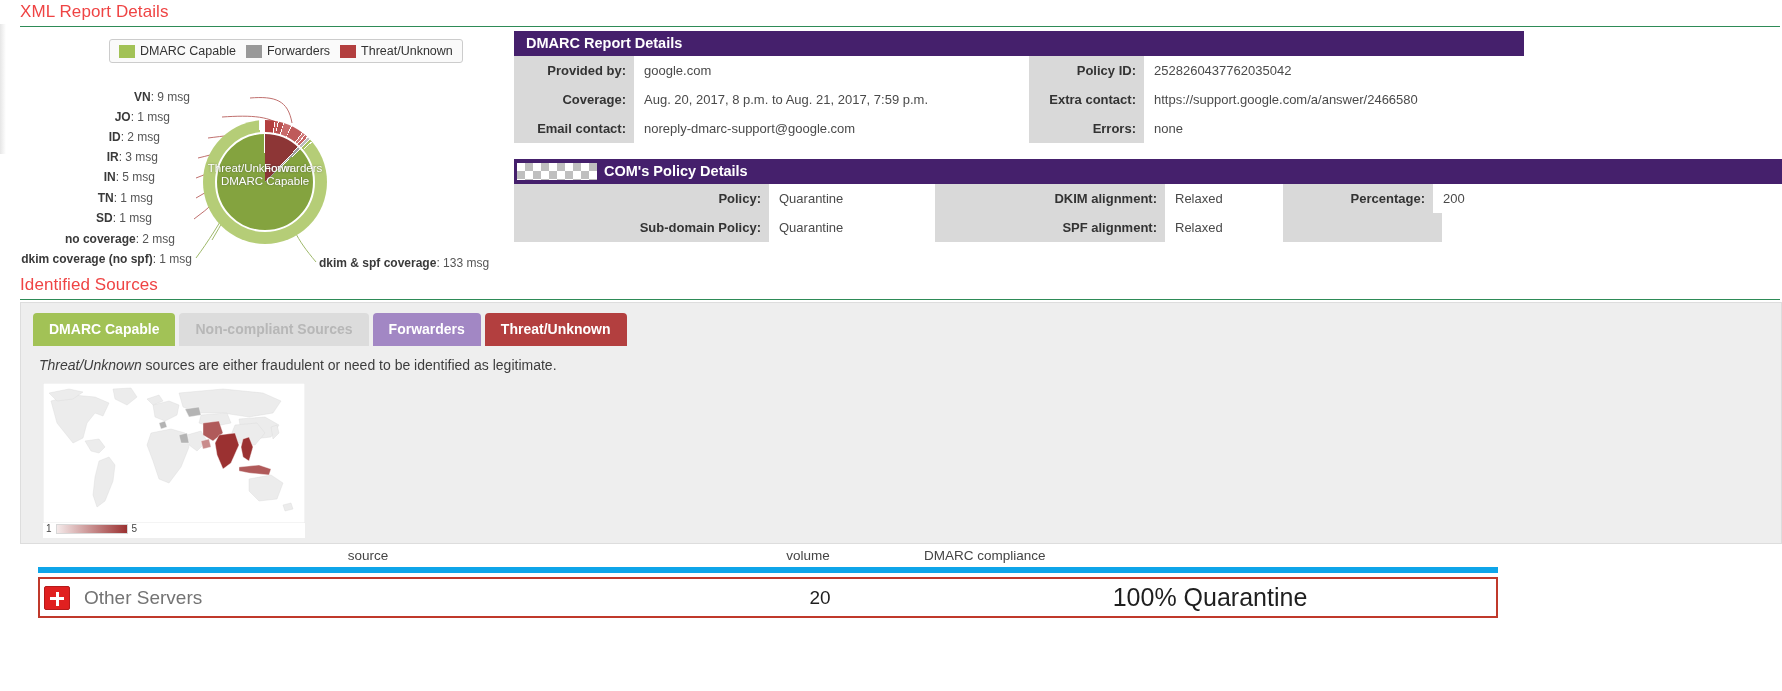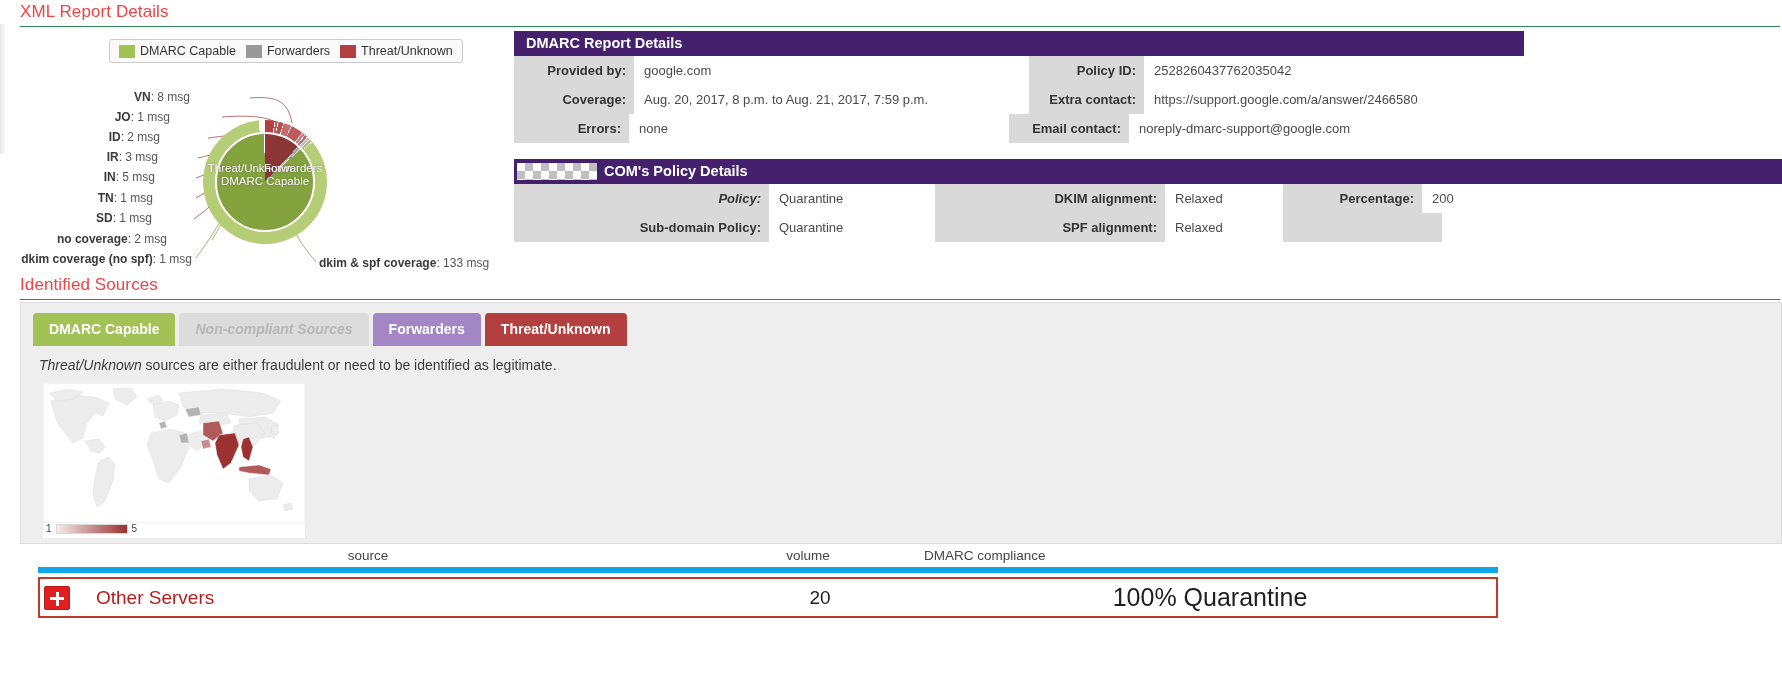--- a/index.html
+++ b/index.html
@@ -127,21 +127,21 @@
   }
   .tabs { position: absolute; left: 12px; top: 10px; display: flex; gap: 4px; }
   .tab {
     font-size: 14px; font-weight: 700; color: #ffffff;
     padding: 8px 16px 9px 16px;
     border-radius: 4px 4px 0 0;
     line-height: 16px;
     white-space: nowrap;
   }
   .tab.green { background: #a2c256; }
-  .tab.grey  { background: #dcdcdc; color: #b7b7b7; font-style: italic; }
+  .tab.grey  { background: #dcdcdc; color: #b7b7b7; }
   .tab.purple{ background: #a287c4; }
   .tab.red   { background: #b33f3f; }
 
   .pane-desc {
     position: absolute; left: 18px; top: 54px;
     font-size: 14px; color: #3d3d3d;
   }
   .pane-desc i { font-style: italic; }
 
   
@@ -182,21 +182,21 @@
     width: 26px; height: 24px; margin-left: 4px;
     background: #e02020; border: 1px solid #b51a1a; border-radius: 2px;
     position: relative; flex: none;
   }
   .expand-btn::before, .expand-btn::after {
     content: ""; position: absolute; background: #ffffff;
   }
   .expand-btn::before { left: 5px; top: 10.5px; width: 14px; height: 3px; }
   .expand-btn::after  { left: 10.5px; top: 5px; width: 3px; height: 14px; }
 
-  .cell-source { width: 640px; padding-left: 26px; font-size: 19px; color: #b91c1c; }
+  .cell-source { width: 640px; padding-left: 14px; font-size: 19px; color: #737373; }
   .cell-volume { width: 220px; text-align: center; font-size: 19px; color: #1f1f1f; }
   .cell-compliance { width: 560px; text-align: center; font-size: 25px; color: #1f1f1f; }
 </style>
 </head>
 <body>
 
 <div class="section-head" id="xml-report-head">XML Report Details</div>
 
 <div class="left-strip"></div>
 
@@ -228,41 +228,41 @@
       <path d="M194,189 C224,168 244,138 264,120"></path>
     </g>
     <g fill="none" stroke="#9fb96b" stroke-width="1">
       <path d="M212,210 C230,180 246,146 258,124"></path>
       <path d="M196,228 C220,196 244,150 256,126"></path>
       <path d="M316,232 C306,220 300,212 294,200"></path>
     </g>
   </svg>
 
   <div class="outer-label" style="left:80px; top:60px; width:110px;">
-    <b>VN</b><span>: </span><span class="v">8 msg</span>
+    <b>VN</b><span>: </span><span class="v">9 msg</span>
   </div>
   <div class="outer-label" style="left:60px; top:80px; width:110px;">
     <b>JO</b><span>: </span><span class="v">1 msg</span>
   </div>
   <div class="outer-label" style="left:50px; top:100px; width:110px;">
     <b>ID</b><span>: </span><span class="v">2 msg</span>
   </div>
   <div class="outer-label" style="left:48px; top:120px; width:110px;">
     <b>IR</b><span>: </span><span class="v">3 msg</span>
   </div>
   <div class="outer-label" style="left:45px; top:140px; width:110px;">
     <b>IN</b><span>: </span><span class="v">5 msg</span>
   </div>
   <div class="outer-label" style="left:43px; top:161px; width:110px;">
     <b>TN</b><span>: </span><span class="v">1 msg</span>
   </div>
   <div class="outer-label" style="left:42px; top:181px; width:110px;">
     <b>SD</b><span>: </span><span class="v">1 msg</span>
   </div>
-  <div class="outer-label" style="left:12px; top:202px; width:155px;">
+  <div class="outer-label" style="left:20px; top:202px; width:155px;">
     <b>no coverage</b><span>: </span><span class="v">2 msg</span>
   </div>
   <div class="outer-label" style="left:0px; top:222px; width:192px;">
     <b>dkim coverage (no spf)</b><span>: </span><span class="v">1 msg</span>
   </div>
   <div class="outer-label right" style="left:319px; top:226px; width:180px;">
     <b>dkim &amp; spf coverage</b><span>: </span><span class="v">133 msg</span>
   </div>
 
   <div class="donut-wrap">
@@ -321,46 +321,46 @@
     </div>
     <div class="kv-row">
       <div class="kv-label" style="width:120px;">Coverage:</div>
       <div class="kv-value" style="width:395px;">Aug. 20, 2017, 8 p.m. to Aug. 21, 2017, 7:59 p.m.</div>
     </div>
     <div class="kv-row">
       <div class="kv-label" style="width:115px;">Extra contact:</div>
       <div class="kv-value" style="width:380px;text-align:center;">https://support.google.com/a/answer/2466580</div>
     </div>
     <div class="kv-row">
+      <div class="kv-label" style="width:120px;">Email contact:</div>
+      <div class="kv-value" style="width:395px;">noreply-dmarc-support@google.com</div>
+    </div>
+    <div class="kv-row">
       <div class="kv-label" style="width:115px;">Errors:</div>
       <div class="kv-value" style="width:380px;">none</div>
-    </div>
-    <div class="kv-row">
-      <div class="kv-label" style="width:120px;">Email contact:</div>
-      <div class="kv-value" style="width:395px;">noreply-dmarc-support@google.com</div>
     </div>
   </div>
 </div>
 
 <div class="panel" id="policy-panel" style="left:514px; top:159px; width:1268px;">
   <div class="panel-title">
     <span class="redact"></span>
     <span class="tt shifted">COM's Policy Details</span>
   </div>
   <div class="kv-grid">
     <div class="kv-row">
-      <div class="kv-label" style="width:255px;font-style:italic;">Policy:</div>
+      <div class="kv-label" style="width:255px;">Policy:</div>
       <div class="kv-value" style="width:166px;">Quarantine</div>
     </div>
     <div class="kv-row">
       <div class="kv-label" style="width:230px;">DKIM alignment:</div>
       <div class="kv-value" style="width:118px;">Relaxed</div>
     </div>
     <div class="kv-row">
-      <div class="kv-label" style="width:139px;padding-left:8px;">Percentage:</div>
+      <div class="kv-label" style="width:150px;padding-left:8px;">Percentage:</div>
       <div class="kv-value" style="width:120px;">200</div>
     </div>
     <div class="kv-row">
       <div class="kv-label" style="width:255px;">Sub-domain Policy:</div>
       <div class="kv-value" style="width:166px;">Quarantine</div>
     </div>
     <div class="kv-row">
       <div class="kv-label" style="width:230px;">SPF alignment:</div>
       <div class="kv-value" style="width:118px;">Relaxed</div>
     </div>

